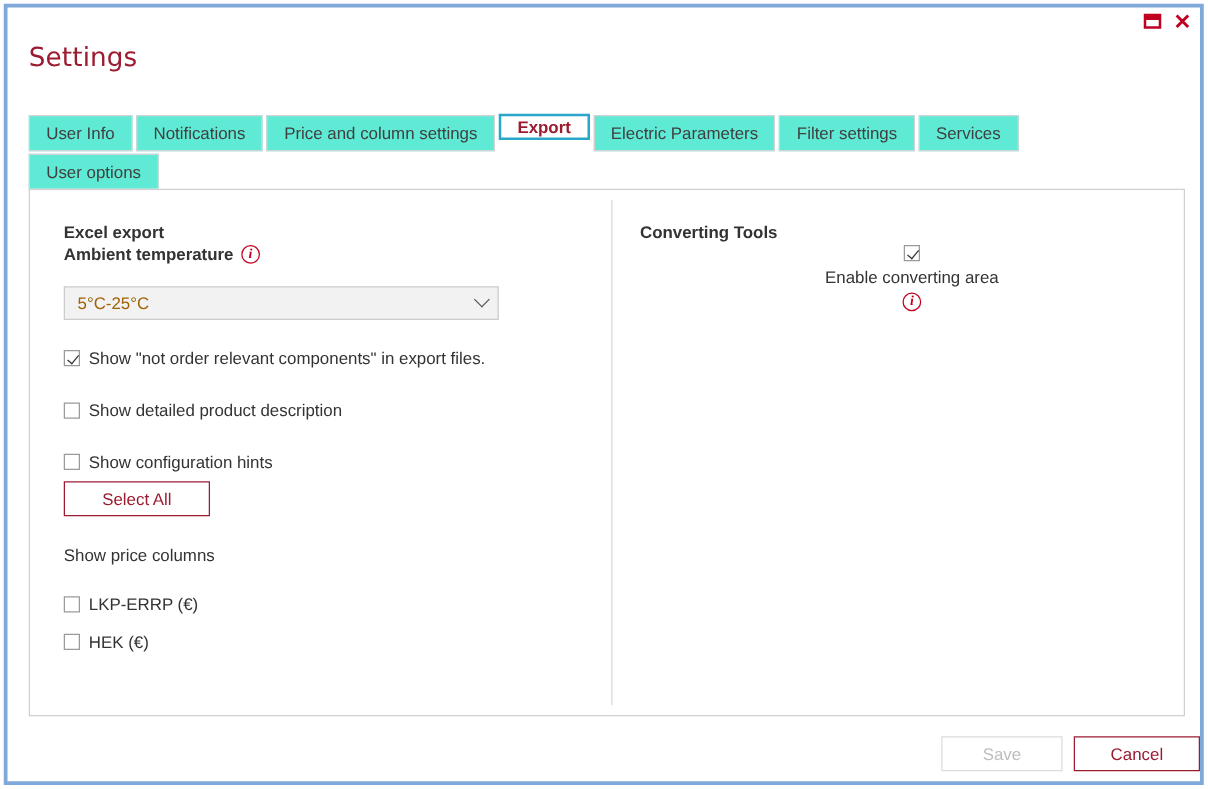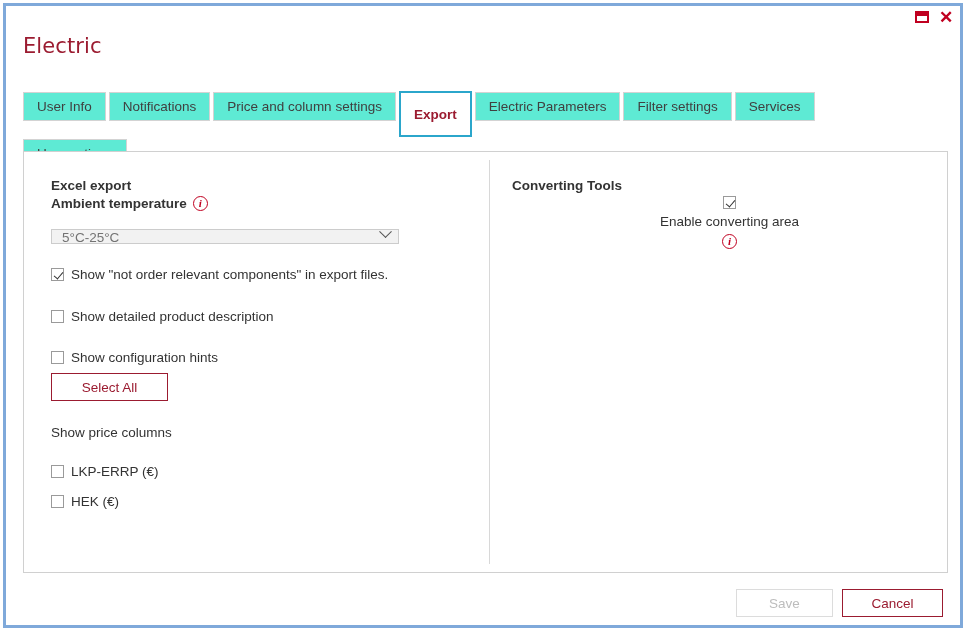--- a/index.html
+++ b/index.html
@@ -76,21 +76,21 @@
     display: flex;
     align-items: center;
     cursor: pointer;
     white-space: nowrap;
   }
   .tab.active {
     background: #ffffff;
     border: 2px solid #2ba6cb;
     color: #9b1b30;
     font-weight: bold;
-    height: 46px;
+    height: 21px;
     margin-top: -1px;
   }
   .tab-row2 { width: 100%; display: flex; }
 
   
   .panel {
     position: absolute;
     left: 17px; top: 145px;
     width: 925px; height: 422px;
     border: 1px solid #d0d0d0;
@@ -146,27 +146,28 @@
     font-style: italic;
     cursor: pointer;
     flex: none;
     line-height: 1;
   }
 
   
   .select {
     margin-top: 18px;
     width: 348px;
-    height: 15px;
+    height: 27px;
     background: #f2f2f2;
     border: 1px solid #cccccc;
     display: flex;
+    align-items: center;
     padding: 0 8px 0 10px;
     font-size: 13.5px;
-    color: #737373;
+    color: #a16207;
     cursor: pointer;
     justify-content: space-between;
   }
   .chevron {
     width: 9px; height: 9px;
     border-right: 1.6px solid #555;
     border-bottom: 1.6px solid #555;
     transform: rotate(45deg) translate(-2px,-2px);
   }
 
@@ -226,21 +227,20 @@
 
   
   .footer {
     position: absolute;
     left: 0; right: 0; top: 575px;
     height: 44px;
     display: flex;
     justify-content: flex-end;
     align-items: center;
     gap: 9px;
-    padding-right: 17px;
   }
   .btn-save {
     width: 97px; height: 28px;
     border: 1px solid #dcdcdc;
     background: #ffffff;
     color: #bdbdbd;
     font-size: 13.5px;
     font-family: "Liberation Sans", sans-serif;
     display: flex; align-items: center; justify-content: center;
     cursor: default;
@@ -263,21 +263,21 @@
 
   <div class="win-controls">
     <div class="win-btn">
       <span class="restore-glyph"></span>
     </div>
     <div class="win-btn">
       <span class="close-glyph">✕</span>
     </div>
   </div>
 
-  <div class="title">Electric</div>
+  <div class="title">Settings</div>
 
   <div class="tabbar">
     <div class="tab">
         <span>User Info</span>
       </div>
     <div class="tab">
         <span>Notifications</span>
       </div>
     <div class="tab">
         <span>Price and column settings</span>

